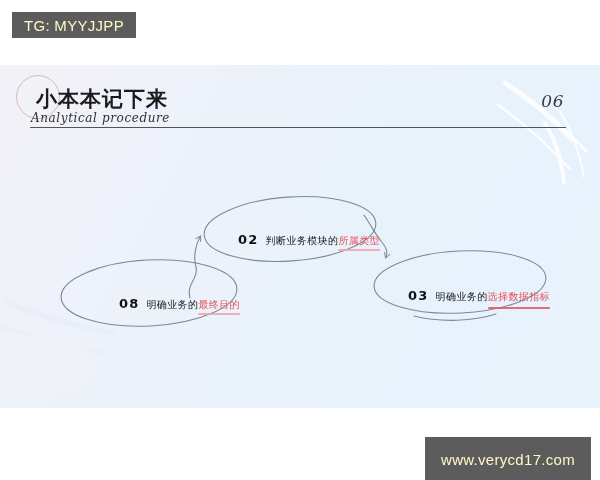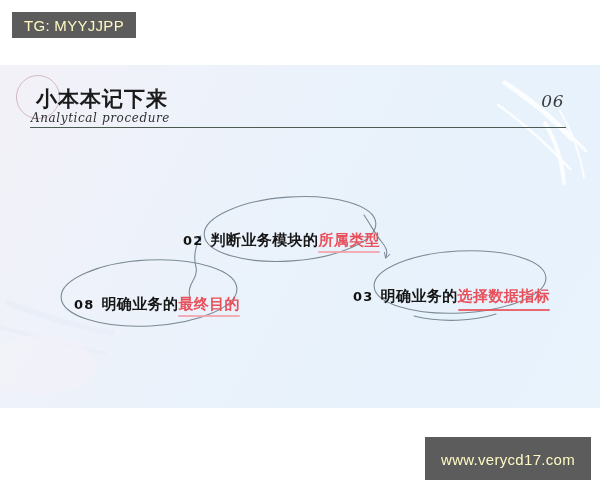--- a/index.html
+++ b/index.html
@@ -129,22 +129,22 @@
     color: #161616;
   }
   .node-num {
     font-size: 13px;
     font-weight: 700;
     letter-spacing: 1.2px;
     margin-right: 7px;
     color: #111111;
   }
   .node-label {
-    font-size: 15px;
-    font-weight: 700;
+    font-size: 10px;
+    font-weight: 400;
     letter-spacing: .4px;
   }
   .hl {
     color: #e8505b;
     position: relative;
     margin-top: 23px;
   }
   .hl-bar {
     position: absolute;
     left: 0;

